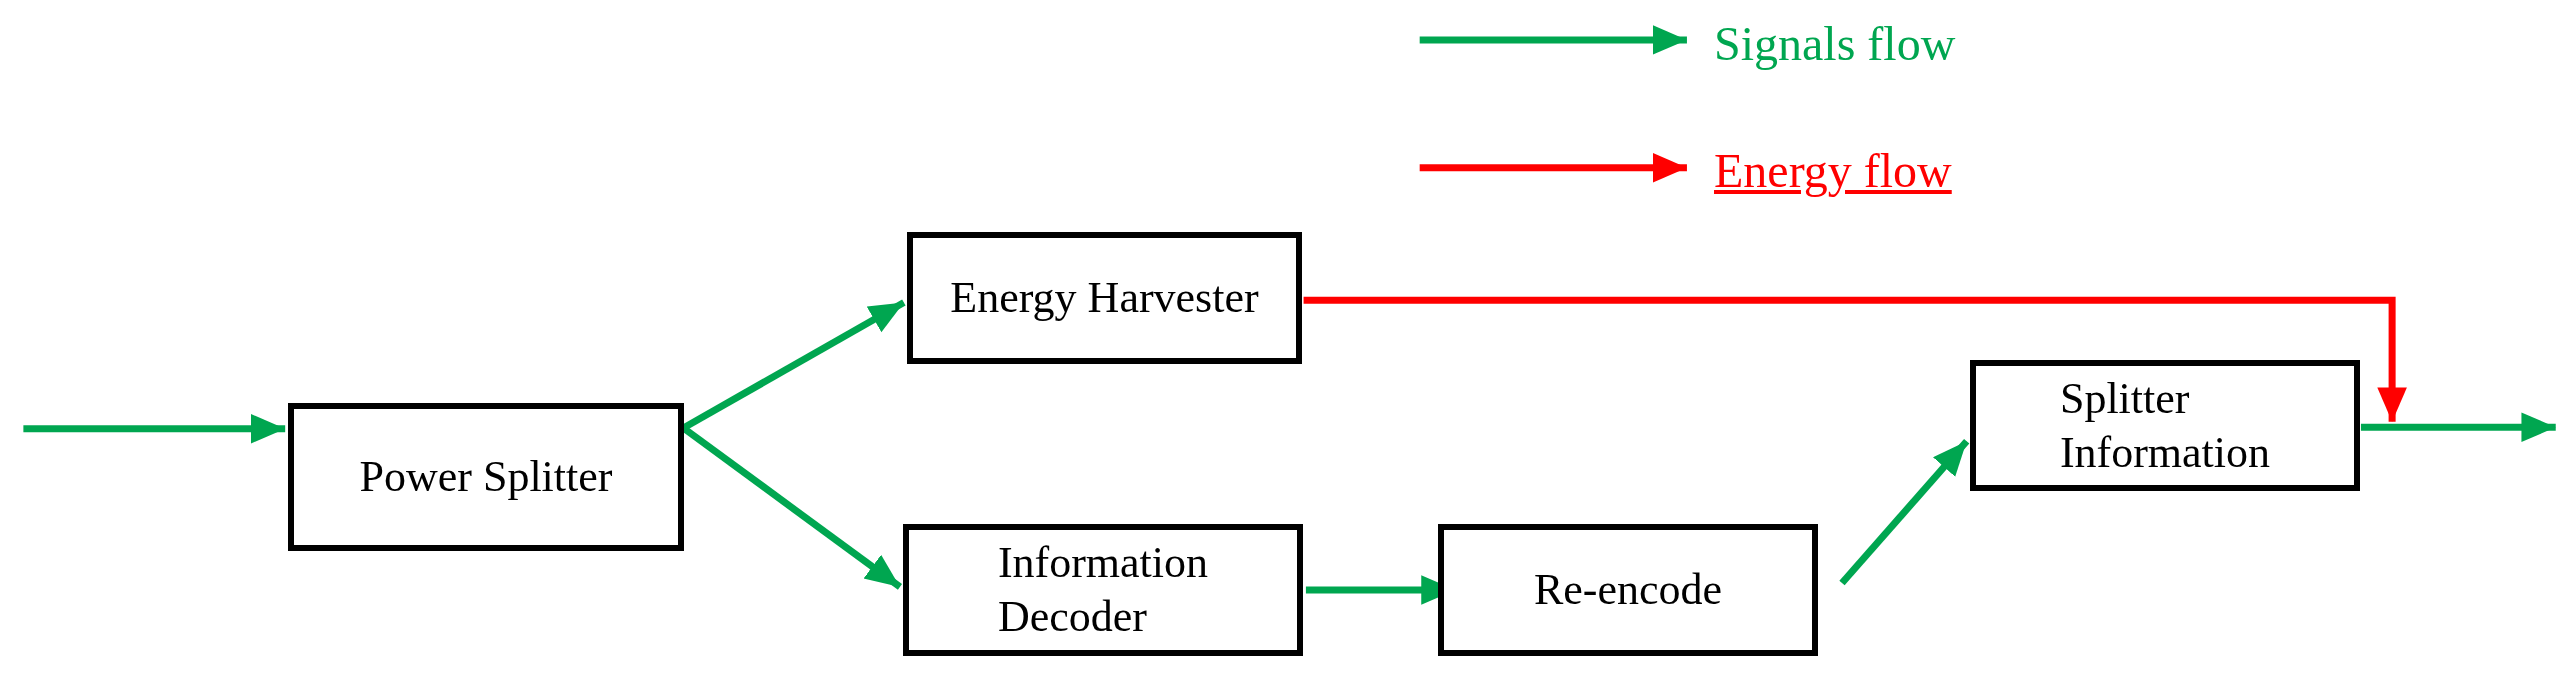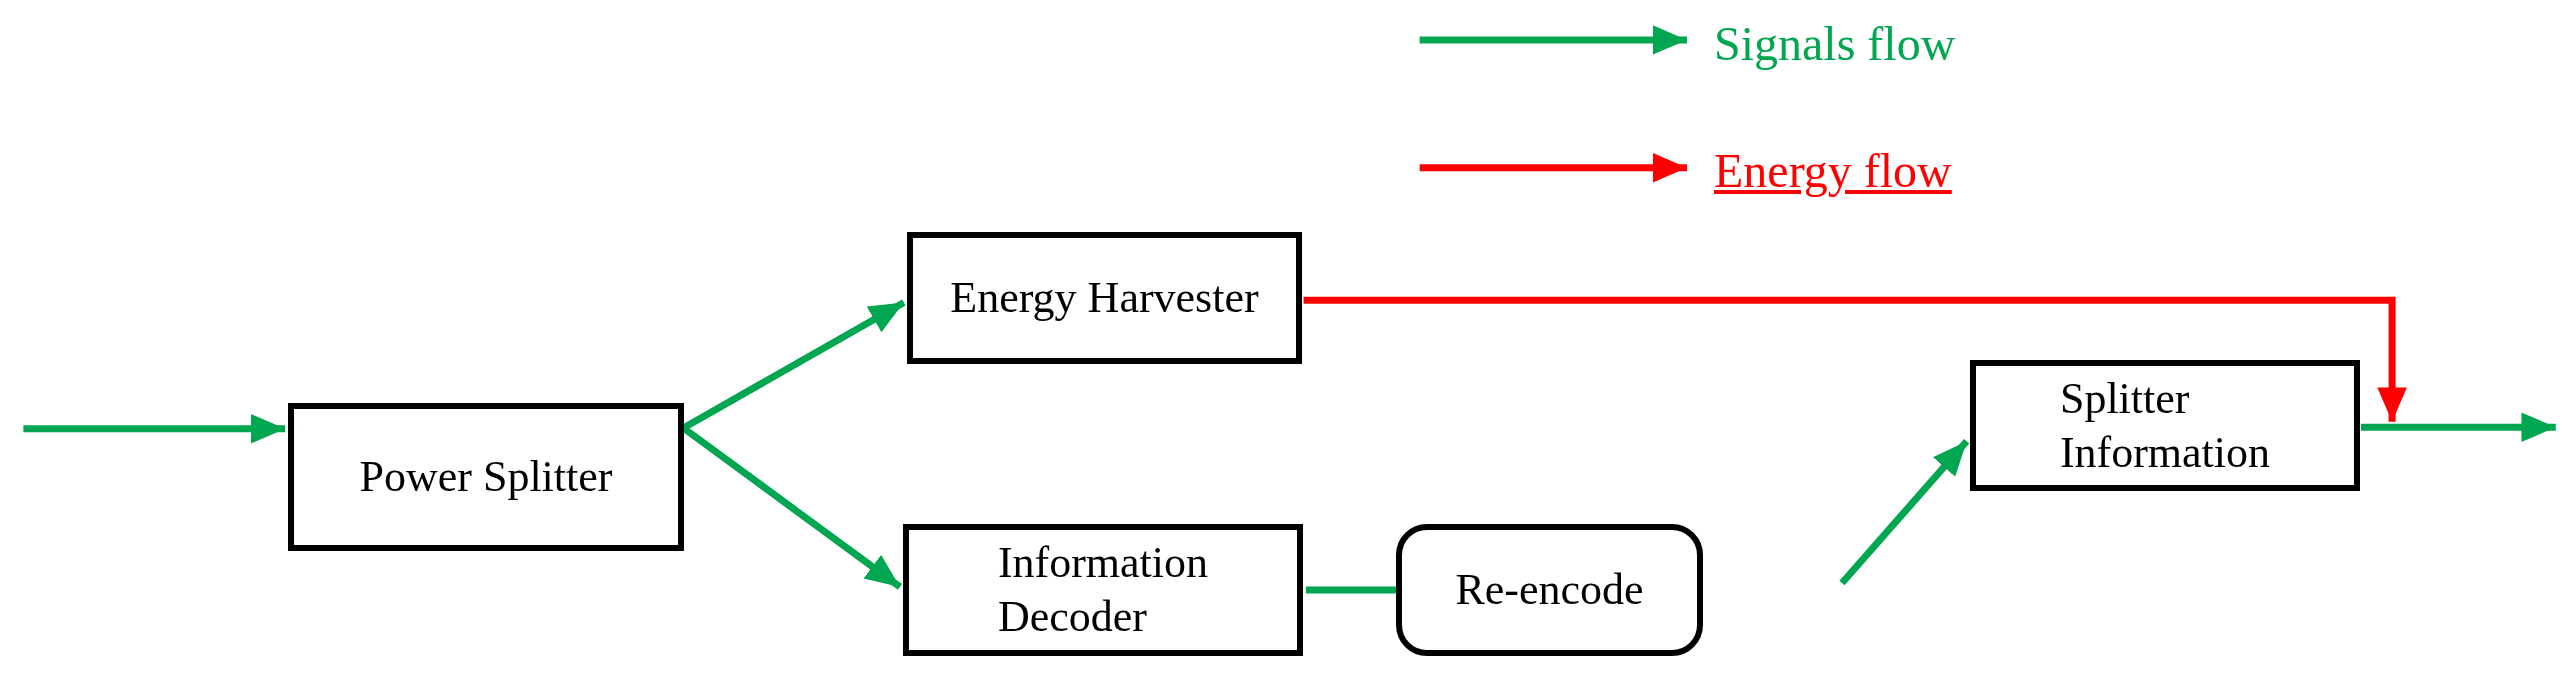--- a/index.html
+++ b/index.html
@@ -72,19 +72,19 @@
   <div class="legend-label signal" style="left:1714px;top:15.6px;">Signals flow</div>
   <div class="legend-label energy" style="left:1714px;top:143px;">Energy flow</div>
 
   <div class="node" style="left:288px;top:363px;width:396px;height:148px;margin-top:40px;">Power Splitter</div>
 
   <div class="node" style="left:907px;top:232px;width:395px;height:132px;">Energy Harvester</div>
 
   <div class="node" style="left:903px;top:524px;width:400px;height:132px;">Information
 Decoder</div>
 
-  <div class="node" style="left:1396px;top:524px;width:307px;height:132px;border-radius:31px;">Re-encode</div>
+  <div class="node" style="left:1438px;top:524px;width:380px;height:132px;">Re-encode</div>
 
   <div class="node" style="left:1970px;top:360px;width:390px;height:131px;">Splitter
 Information</div>
 
 </div>
 
 
 </body></html>

